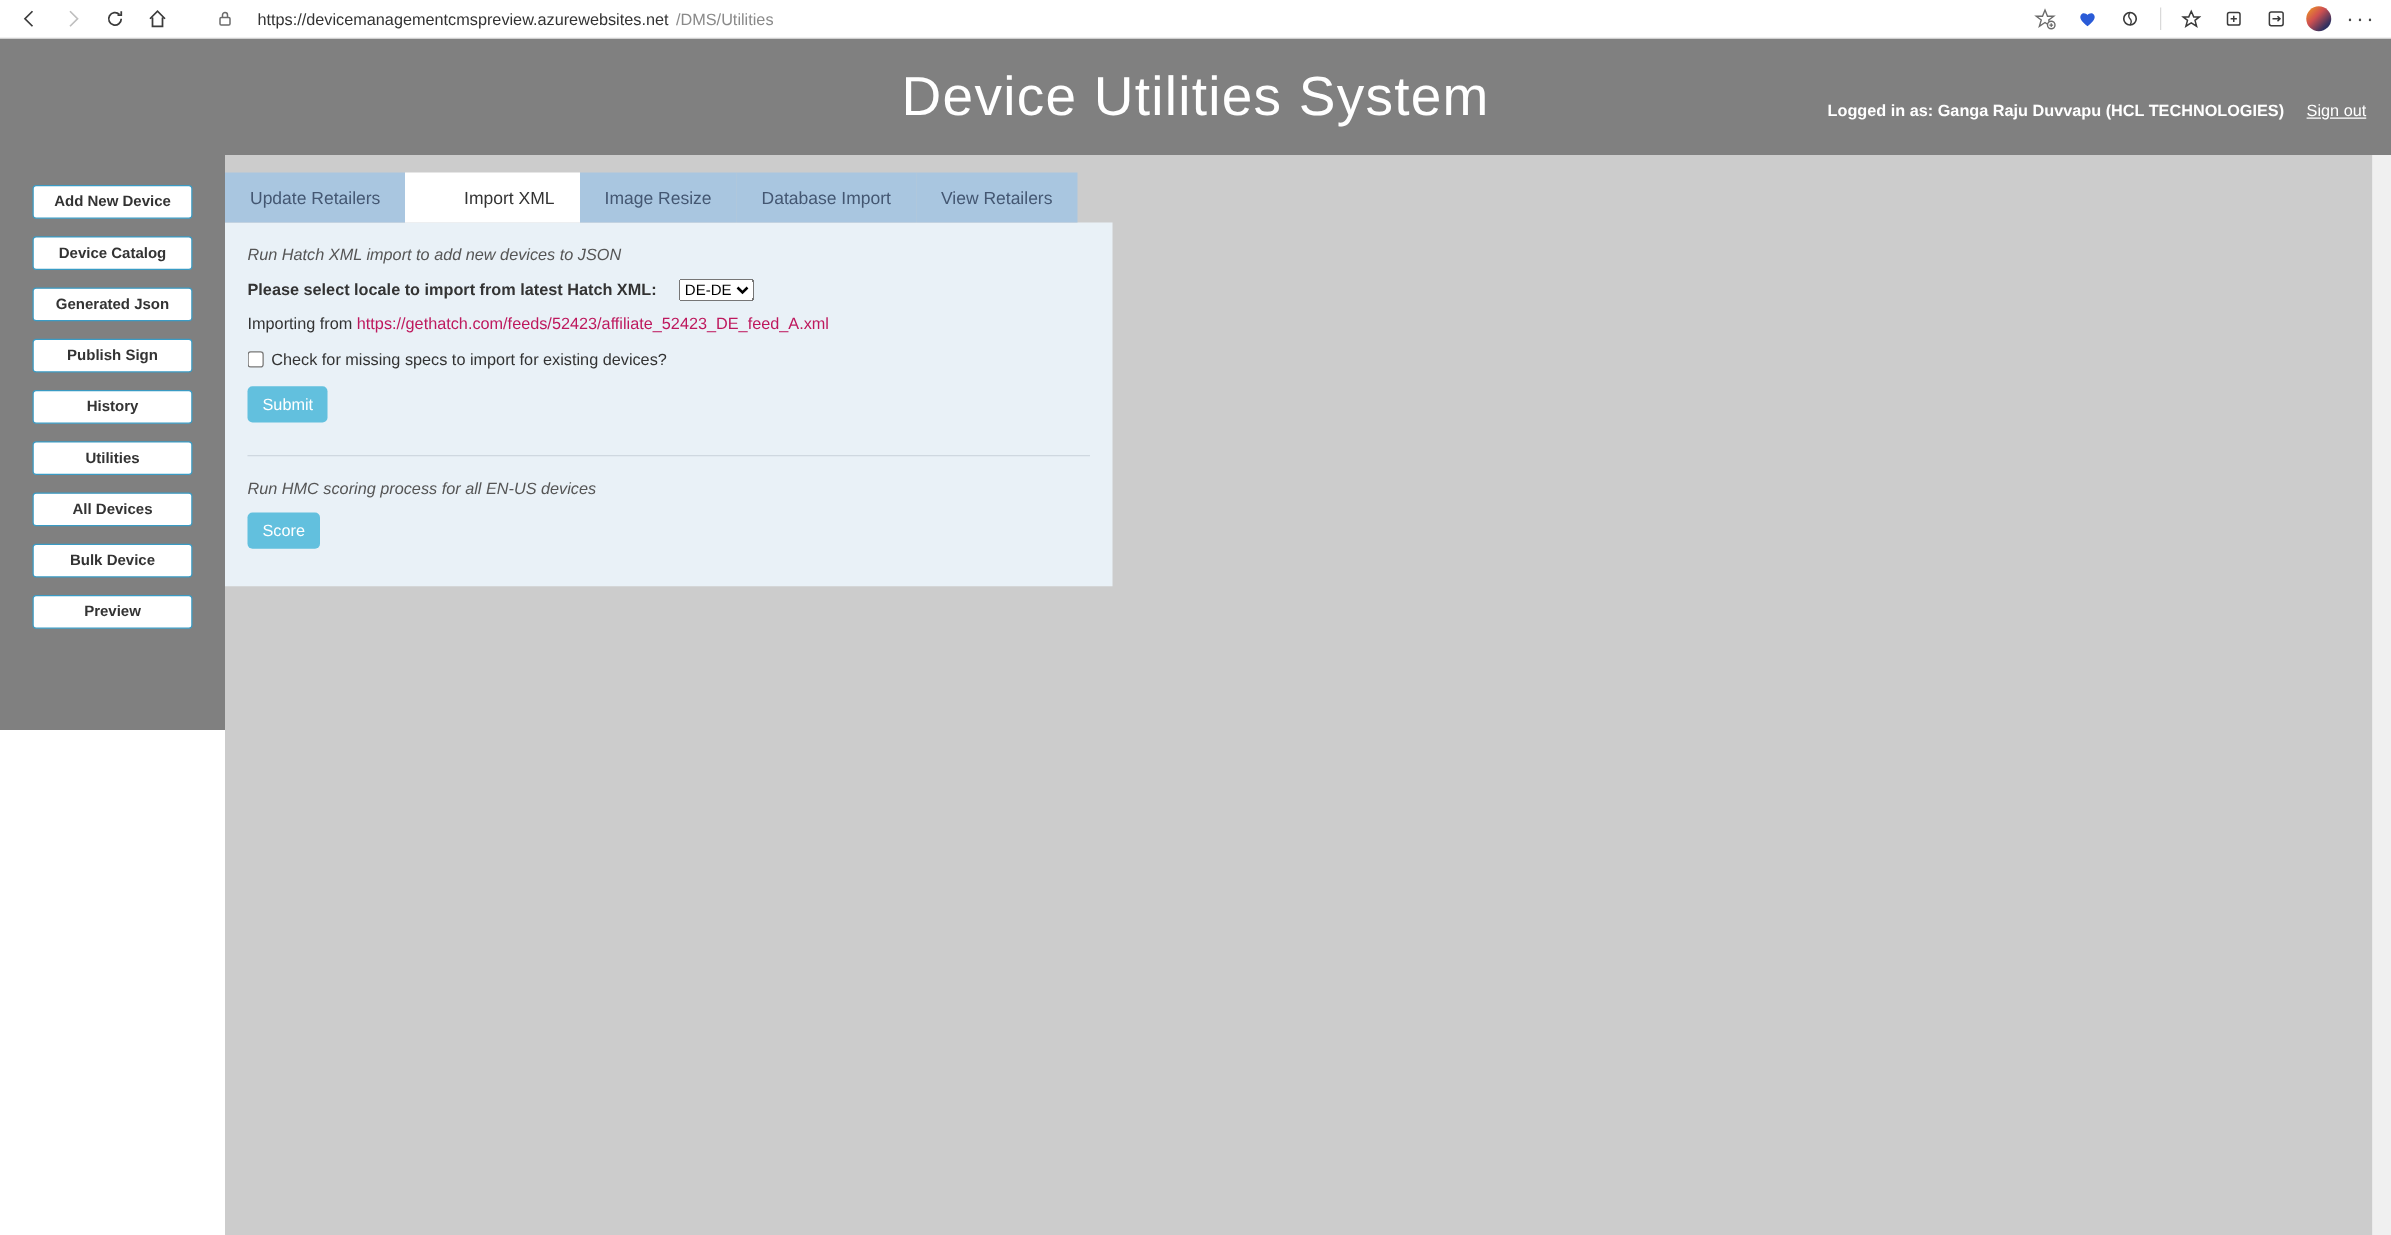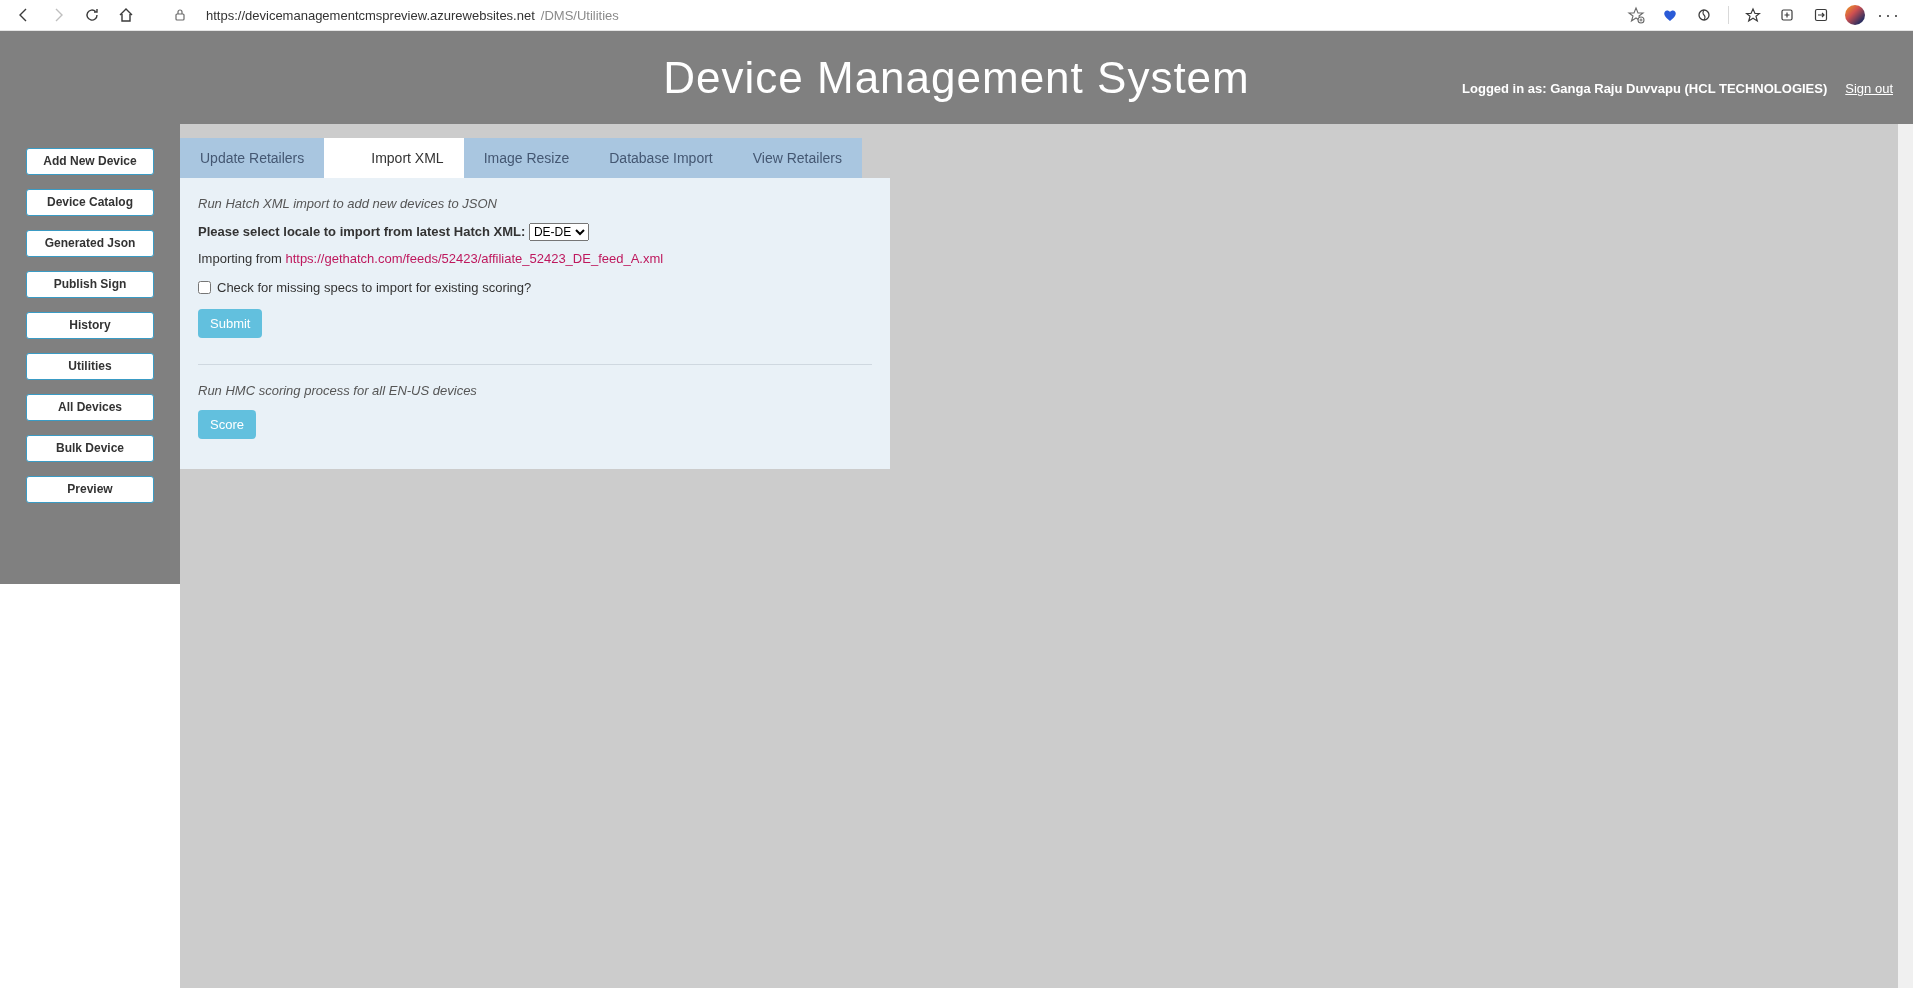--- a/index.html
+++ b/index.html
@@ -110,21 +110,21 @@
   .panel {
     background:#e9f1f7;
     width:710px;
     padding:18px 18px 30px 18px;
     font-size:13px;
     color:#333;
   }
   .panel .desc1 { font-style:italic; color:#555; margin-bottom:12px; }
   .panel .locale-row { margin-bottom:10px; }
   .panel .locale-row b { font-weight:bold; }
-  .panel select { font-size:12px; }
+  .panel select { font-size:12px;margin-left:14px; }
   .panel .importing { margin-bottom:14px; }
   .panel .importing a { color:#be185d; text-decoration:none; }
   .panel .check-row { margin-bottom:14px; display:flex; align-items:center; gap:6px; }
   .panel .check-row input { margin:0; }
   .btn-blue {
     background:#62c0de;
     color:#fff;
     border:none;
     border-radius:4px;
     padding:7px 12px;
@@ -212,21 +212,21 @@
     <div class="bb-icon">
         <div class="bb-avatar"></div>
       </div>
     <div class="bb-icon">
         <span class="bb-dots">···</span>
       </div>
   </div>
 </div>
 
 <div class="page-header">
-  <div class="title">Device Management System</div>
+  <div class="title">Device Utilities System</div>
   <div class="auth">
     <span>Logged in as: Ganga Raju Duvvapu (HCL TECHNOLOGIES)</span>
     <a href="#">Sign out</a>
   </div>
 </div>
 
 <div class="main-wrap">
   <div class="side-col">
     <div class="sidebar">
       <div class="side-btn">Add New Device</div>
@@ -258,21 +258,21 @@
         <b>Please select locale to import from latest Hatch XML:</b>
         <select>
           <option>DE-DE</option>
         </select>
       </div>
       <div class="importing">
         <span>Importing from </span><a href="#">https://gethatch.com/feeds/52423/affiliate_52423_DE_feed_A.xml</a>
       </div>
       <div class="check-row">
         <input type="checkbox" style="">
-        <span>Check for missing specs to import for existing scoring?</span>
+        <span>Check for missing specs to import for existing devices?</span>
       </div>
       <button class="btn-blue">Submit</button>
       <hr>
       <div class="desc2">Run HMC scoring process for all EN-US devices</div>
       <button class="btn-blue">Score</button>
     </div>
   </div>
 
   <div class="scroll-gutter"></div>
 </div>

